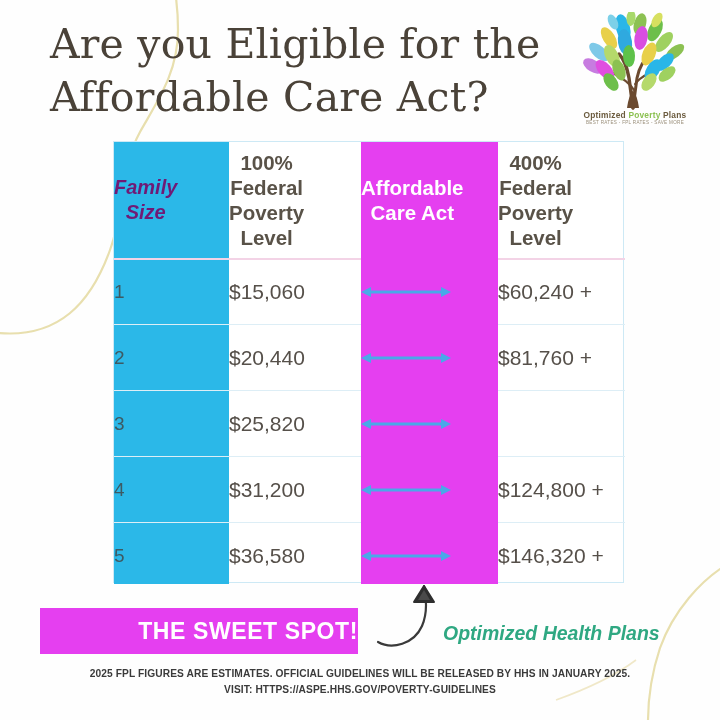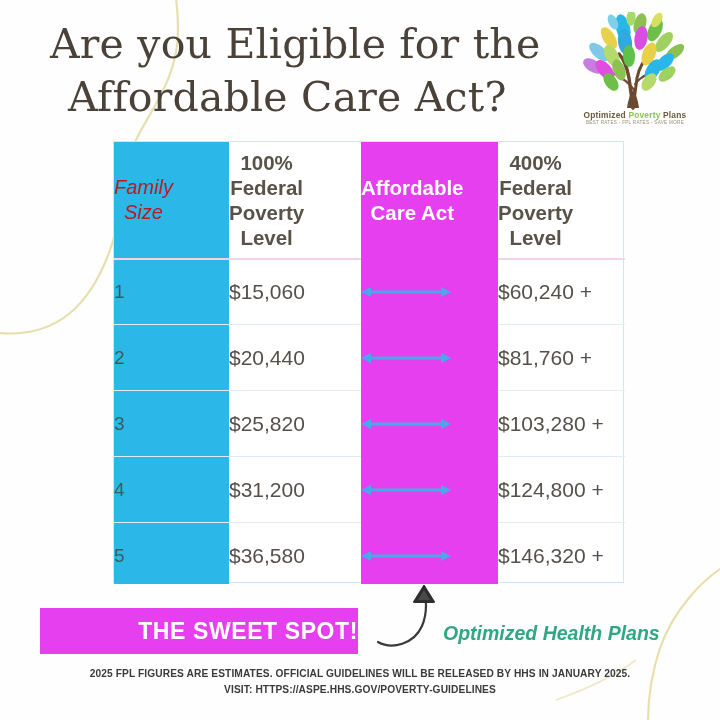--- a/index.html
+++ b/index.html
@@ -38,21 +38,21 @@
     left: 50px;
     top: 18px;
     width: 520px;
     font-family: "DejaVu Serif", "Liberation Serif", serif;
     font-size: 41px;
     line-height: 1.30;
     color: #4a4238;
     letter-spacing: 0.2px;
     font-weight: 400;
   }
-  .headline .l2 { display: block; margin-left: 18px; }
+  .headline .l2 { display: block; }
 
   
   .logo-wrap {
     position: absolute;
     left: 565px;
     top: 12px;
     width: 140px;
     height: 122px;
   }
   .logo-tree {
@@ -138,23 +138,23 @@
   .c-aca   { width: 137px; }
   .c-400   { width: 127px; }
 
   
   .header-row {
     top: 0;
     height: 116px;
   }
   .hdr-fam {
     font-size: 20px;
-    font-weight: normal;
+    font-weight: bold;
     font-style: italic;
-    color: #b91c1c;
+    color: #701a75;
     line-height: 1.25;
   }
   .hdr-plain {
     font-size: 20.5px;
     font-weight: bold;
     color: #595248;
     line-height: 1.22;
   }
   .hdr-aca {
     font-size: 20.5px;
@@ -396,21 +396,20 @@
       <div class="hrow data-row" style="top:249px">
         <div class="cell c-fam cell-size">3</div>
         <div class="cell c-100 cell-money">$25,820</div>
         <div class="cell c-aca arrow-cell">
           <svg width="90" height="16" viewBox="0 0 90 16">
             <line x1="8" y1="8" x2="82" y2="8" stroke="#4aa8e8" stroke-width="3"></line>
             <polygon points="0,8 10,3 10,13" fill="#4aa8e8"></polygon>
             <polygon points="90,8 80,3 80,13" fill="#4aa8e8"></polygon>
           </svg>
         </div>
-        <div class="cell c-400 cell-money">$103,280 +</div>
       </div>
       <div class="row-sep" style="top:314px"></div>
       <div class="row-sep-over" style="top:314px"></div>
 
       <div class="hrow data-row" style="top:315px">
         <div class="cell c-fam cell-size">4</div>
         <div class="cell c-100 cell-money">$31,200</div>
         <div class="cell c-aca arrow-cell">
           <svg width="90" height="16" viewBox="0 0 90 16">
             <line x1="8" y1="8" x2="82" y2="8" stroke="#4aa8e8" stroke-width="3"></line>

